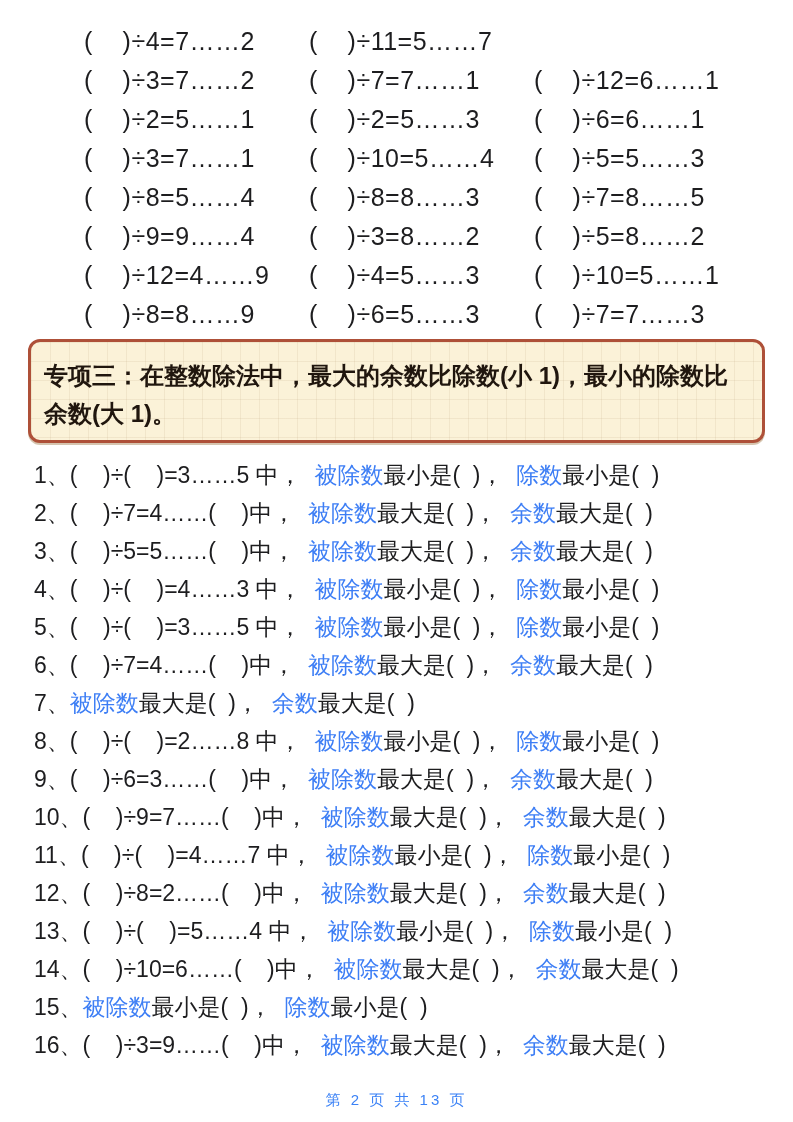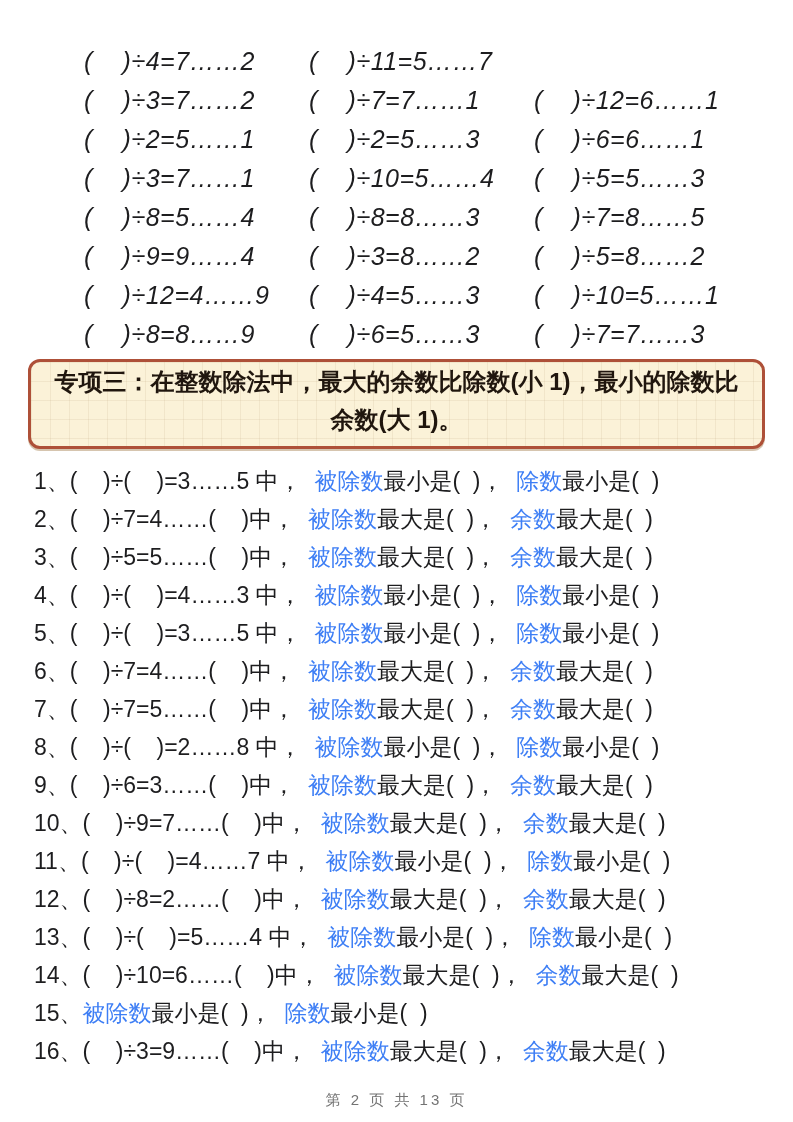--- a/index.html
+++ b/index.html
@@ -5,65 +5,64 @@
   html, body { margin: 0; padding: 0; background: #ffffff; }
   .page {
     position: relative;
     width: 793px;
     height: 1122px;
     background: #ffffff;
     font-family: "Liberation Sans", sans-serif;
     color: #1d1d1f;
     overflow: hidden;
   }
-  .equations { padding: 42px 0 0 84px; font-style: italic; }
+  .equations { padding: 22px 0 0 84px; }
   .eq-row {
     display: grid;
     grid-template-columns: 225px 225px auto;
     height: 39px;
     align-items: center;
     font-size: 25px;
     white-space: pre;
   }
   .eq { letter-spacing: 0.5px; }
   .notice {
     margin: 5px 28px 0 28px;
     background-color: var(--box-fill, #fbf2d8);
     background-image:
       linear-gradient(rgba(205,185,150,0.22) 1px, transparent 1px),
       linear-gradient(90deg, rgba(205,185,150,0.22) 1px, transparent 1px);
     background-size: 19px 19px;
     border: 3px solid var(--box-border, #ae5038);
     border-radius: 12px;
     box-shadow: 0 2px 0 rgba(180,150,110,0.55);
-    padding: 1px 13px 7px 13px;
+    padding: 15px 13px 7px 13px;
     font-size: 24px;
     font-weight: bold;
     line-height: 38px;
     color: #20160e;
-    text-align: center;
   }
   .problems { padding: 13px 0 0 34px; }
   .p-row {
     height: 38px;
     display: flex;
     align-items: center;
     font-size: 23px;
     white-space: pre;
   }
   .blue { color: var(--accent-blue, #3d7ef5); }
   .footer {
     position: absolute;
     left: 0;
     bottom: 12px;
     width: 100%;
     text-align: center;
     font-size: 15px;
     letter-spacing: 3px;
-    color: #737373;
+    color: #3b82f6;
     margin-top: 45px;
   }
 </style>
 </head>
 <body>
 
 <div class="page">
 
   <div class="equations">
 
@@ -127,21 +126,21 @@
       <div class="p-row"><span>2、</span><span>(    )÷7=4……(    )中，  </span><span class="blue">被除数</span><span>最大是(  )，  </span><span class="blue">余数</span><span>最大是(  )</span></div>
 
       <div class="p-row"><span>3、</span><span>(    )÷5=5……(    )中，  </span><span class="blue">被除数</span><span>最大是(  )，  </span><span class="blue">余数</span><span>最大是(  )</span></div>
 
       <div class="p-row"><span>4、</span><span>(    )÷(    )=4……3 中，  </span><span class="blue">被除数</span><span>最小是(  )，  </span><span class="blue">除数</span><span>最小是(  )</span></div>
 
       <div class="p-row"><span>5、</span><span>(    )÷(    )=3……5 中，  </span><span class="blue">被除数</span><span>最小是(  )，  </span><span class="blue">除数</span><span>最小是(  )</span></div>
 
       <div class="p-row"><span>6、</span><span>(    )÷7=4……(    )中，  </span><span class="blue">被除数</span><span>最大是(  )，  </span><span class="blue">余数</span><span>最大是(  )</span></div>
 
-      <div class="p-row"><span>7、</span><span>(    )÷7=5……(    )中，  </span><span class="blue">被除数</span><span>最大是(  )，  </span><span class="blue">余数</span><span>最大是(  )</span></div>
+      <div class="p-row"><span>7、</span><span class="blue">被除数</span><span>最大是(  )，  </span><span class="blue">余数</span><span>最大是(  )</span></div>
 
       <div class="p-row"><span>8、</span><span>(    )÷(    )=2……8 中，  </span><span class="blue">被除数</span><span>最小是(  )，  </span><span class="blue">除数</span><span>最小是(  )</span></div>
 
       <div class="p-row"><span>9、</span><span>(    )÷6=3……(    )中，  </span><span class="blue">被除数</span><span>最大是(  )，  </span><span class="blue">余数</span><span>最大是(  )</span></div>
 
       <div class="p-row"><span>10、</span><span>(    )÷9=7……(    )中，  </span><span class="blue">被除数</span><span>最大是(  )，  </span><span class="blue">余数</span><span>最大是(  )</span></div>
 
       <div class="p-row"><span>11、</span><span>(    )÷(    )=4……7 中，  </span><span class="blue">被除数</span><span>最小是(  )，  </span><span class="blue">除数</span><span>最小是(  )</span></div>
 
       <div class="p-row"><span>12、</span><span>(    )÷8=2……(    )中，  </span><span class="blue">被除数</span><span>最大是(  )，  </span><span class="blue">余数</span><span>最大是(  )</span></div>

